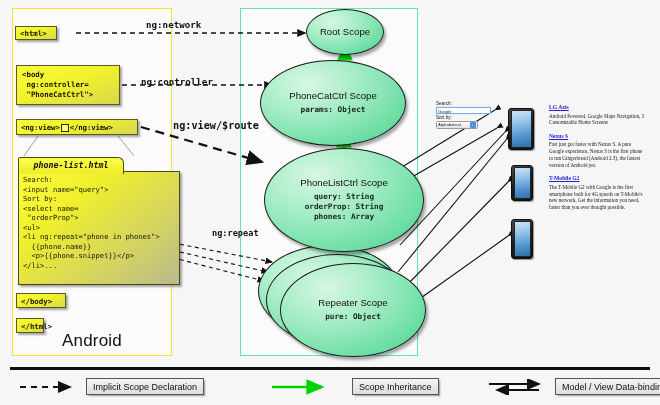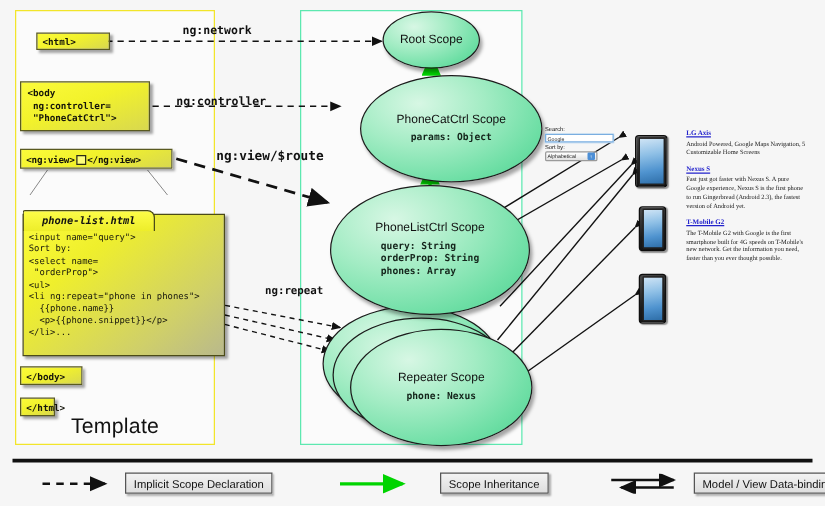--- a/index.html
+++ b/index.html
@@ -17,52 +17,52 @@
   .col.model{left:240px;top:8px;width:178px;height:348px;border:1.5px solid #5de8b0;}
   .col.view{left:432px;top:8px;width:216px;height:348px;border:1.5px solid #7b6fe0;}
   .col-label{position:absolute;width:100%;text-align:center;bottom:4px;
     font-size:17px;color:#111;letter-spacing:.2px;}
 
   
   .ybox{position:absolute;background:linear-gradient(160deg,#fbfb3a 0%,#f2f22b 45%,#d8d84f 100%);
     border:1.2px solid #5a5a20;box-shadow:2px 2px 2px rgba(0,0,0,.35);
     font-family:"DejaVu Sans Mono","Liberation Mono",monospace;font-weight:bold;
     font-size:7.4px;color:#14140a;box-sizing:border-box;z-index:7;white-space:pre;line-height:1.38;}
-  #html-open{left:15px;top:26px;width:59px;height:14px;padding:2px 4px;margin-left:14px;}
+  #html-open{left:15px;top:26px;width:42px;height:14px;padding:2px 4px;}
   #body-open{left:16px;top:65px;width:104px;height:40px;padding:4px 5px;}
   #ngview-tag{left:16px;top:119px;width:122px;height:16px;padding:3px 4px;letter-spacing:-.15px;}
   #body-close{left:16px;top:293px;width:50px;height:15px;padding:2.5px 4px;}
   #html-close{left:16px;top:318px;width:28px;height:15px;padding:2.5px 4px;}
   .sqglyph{display:inline-block;width:6px;height:6px;border:1px solid #2b2b14;
     background:#fdfd7a;vertical-align:middle;margin:0 1px;}
 
   
   #note{position:absolute;left:18px;top:157px;width:162px;height:128px;z-index:7;}
   #note .tab{position:absolute;left:0;top:0;width:104px;height:16px;
     background:linear-gradient(180deg,#fdfd48,#eded2a);border:1.2px solid #4b4b18;
-    border-bottom:none;border-radius:2px 6px 0 0;z-index:2;margin-top:11px;}
+    border-bottom:none;border-radius:2px 6px 0 0;z-index:2;}
   #note .tab span{display:block;text-align:center;line-height:15px;font-size:8.3px;
     font-style:italic;font-weight:bold;font-family:"DejaVu Sans Mono","Liberation Mono",monospace;color:#111;}
   #note .sheet{position:absolute;left:0;top:14px;width:162px;height:114px;
     background:linear-gradient(140deg,#fcfc3c 0%,#efef2c 30%,#cfcf6a 75%,#b9b98c 100%);
     border:1.2px solid #4b4b18;box-shadow:2px 2px 2px rgba(0,0,0,.35);box-sizing:border-box;
     padding:3px 4px;z-index:1;}
   #note pre{margin:0;font-family:"DejaVu Sans Mono","Liberation Mono",monospace;
     font-size:7.1px;line-height:1.34;color:#15150c;white-space:pre;}
 
   
   .scope{position:absolute;border-radius:50%;box-sizing:border-box;
     background:radial-gradient(ellipse at 32% 26%,#d7f7e4 0%,#a3ecc4 38%,#6fdfa6 72%,#49cf8e 100%);
     border:1.4px solid #1c1c1c;box-shadow:2px 3px 3px rgba(0,0,0,.35);
     display:flex;flex-direction:column;align-items:center;justify-content:center;z-index:7;}
   .scope .t{font-size:9.6px;color:#111;text-align:center;line-height:1.12;}
   .scope .p{font-family:"DejaVu Sans Mono","Liberation Mono",monospace;font-weight:bold;
-    font-size:7.7px;color:#14241b;text-align:left;line-height:1.3;margin-top:4px;white-space:pre;}
+    font-size:7.7px;color:#14241b;text-align:center;line-height:1.3;margin-top:4px;white-space:pre;}
   #root-scope{left:306px;top:9px;width:78px;height:46px;}
-  #cat-scope{left:288px;top:60px;width:146px;height:86px;}
+  #cat-scope{left:260px;top:60px;width:146px;height:86px;}
   #list-scope{left:264px;top:148px;width:160px;height:104px;}
   .rep-stack{position:absolute;left:258px;top:245px;width:168px;height:112px;z-index:6;}
   .rep-stack .scope{position:absolute;}
   #rep-3{left:0;top:0;width:142px;height:92px;z-index:1;}
   #rep-2{left:8px;top:9px;width:142px;height:92px;z-index:2;}
   #rep-1{left:22px;top:18px;width:146px;height:94px;z-index:3;}
 
   
   .wlabel{position:absolute;font-family:"DejaVu Sans Mono","Liberation Mono",monospace;
     font-weight:bold;color:#111;z-index:8;white-space:nowrap;}
@@ -101,35 +101,35 @@
     font-family:"Liberation Serif",serif;color:#111;}
   .pitem{margin-bottom:7px;}
   .pitem a{display:block;font-size:5.6px;color:#2222cc;text-decoration:underline;
     font-weight:bold;margin-bottom:2.5px;}
   .pitem p{margin:0;font-size:5.1px;line-height:1.32;color:#1a1a1a;}
 
   
   #legend{position:absolute;left:0;top:366px;width:660px;height:39px;background:#f6f6f6;}
   #legend .rule{position:absolute;left:10px;top:1px;width:640px;height:2.5px;background:#111;}
   .lg{position:absolute;top:12px;display:flex;align-items:center;gap:6px;}
-  #lg-1{left:32px;}
+  #lg-1{left:18px;}
   #lg-2{left:270px;gap:20px;}
   #lg-3{left:487px;}
   .lgbox{background:linear-gradient(180deg,#f3f3f3,#dedede);border:1.3px solid #555;
     box-shadow:1.5px 1.5px 1.5px rgba(0,0,0,.3);font-size:9px;color:#111;
     padding:2.5px 6px;white-space:nowrap;}
   .lgart{width:62px;height:16px;}
 </style>
 </head>
 <body>
 
 <div id="stage">
 
   <div class="col template">
-    <div class="col-label">Template</div>
+    <div class="col-label">Android</div>
   </div>
   <div class="col model">
     <div class="col-label">Model</div>
   </div>
 
   <svg id="wires" viewBox="0 0 660 405">
     <defs>
       <marker id="ab" markerWidth="7" markerHeight="7" refX="6" refY="3" orient="auto">
         <path d="M0,0 L7,3 L0,6 z" fill="#111"></path>
       </marker>
@@ -221,21 +221,21 @@
 orderProp: String
 phones: Array</div>
   </div>
 
   <div class="rep-stack">
     <div class="scope" id="rep-3"></div>
     <div class="scope" id="rep-2"></div>
     <div class="scope" id="rep-1">
       <div class="t">Repeater
 Scope</div>
-      <div class="p">phone: Nexus</div>
+      <div class="p">pure: Object</div>
     </div>
   </div>
 
   <div id="vform">
     <div class="lb">Search:</div>
     <div class="inp">Google</div>
     <div class="lb">Sort by:</div>
     <div class="sel">
       <span>Alphabetical</span>
       <span class="arr">↕</span>

